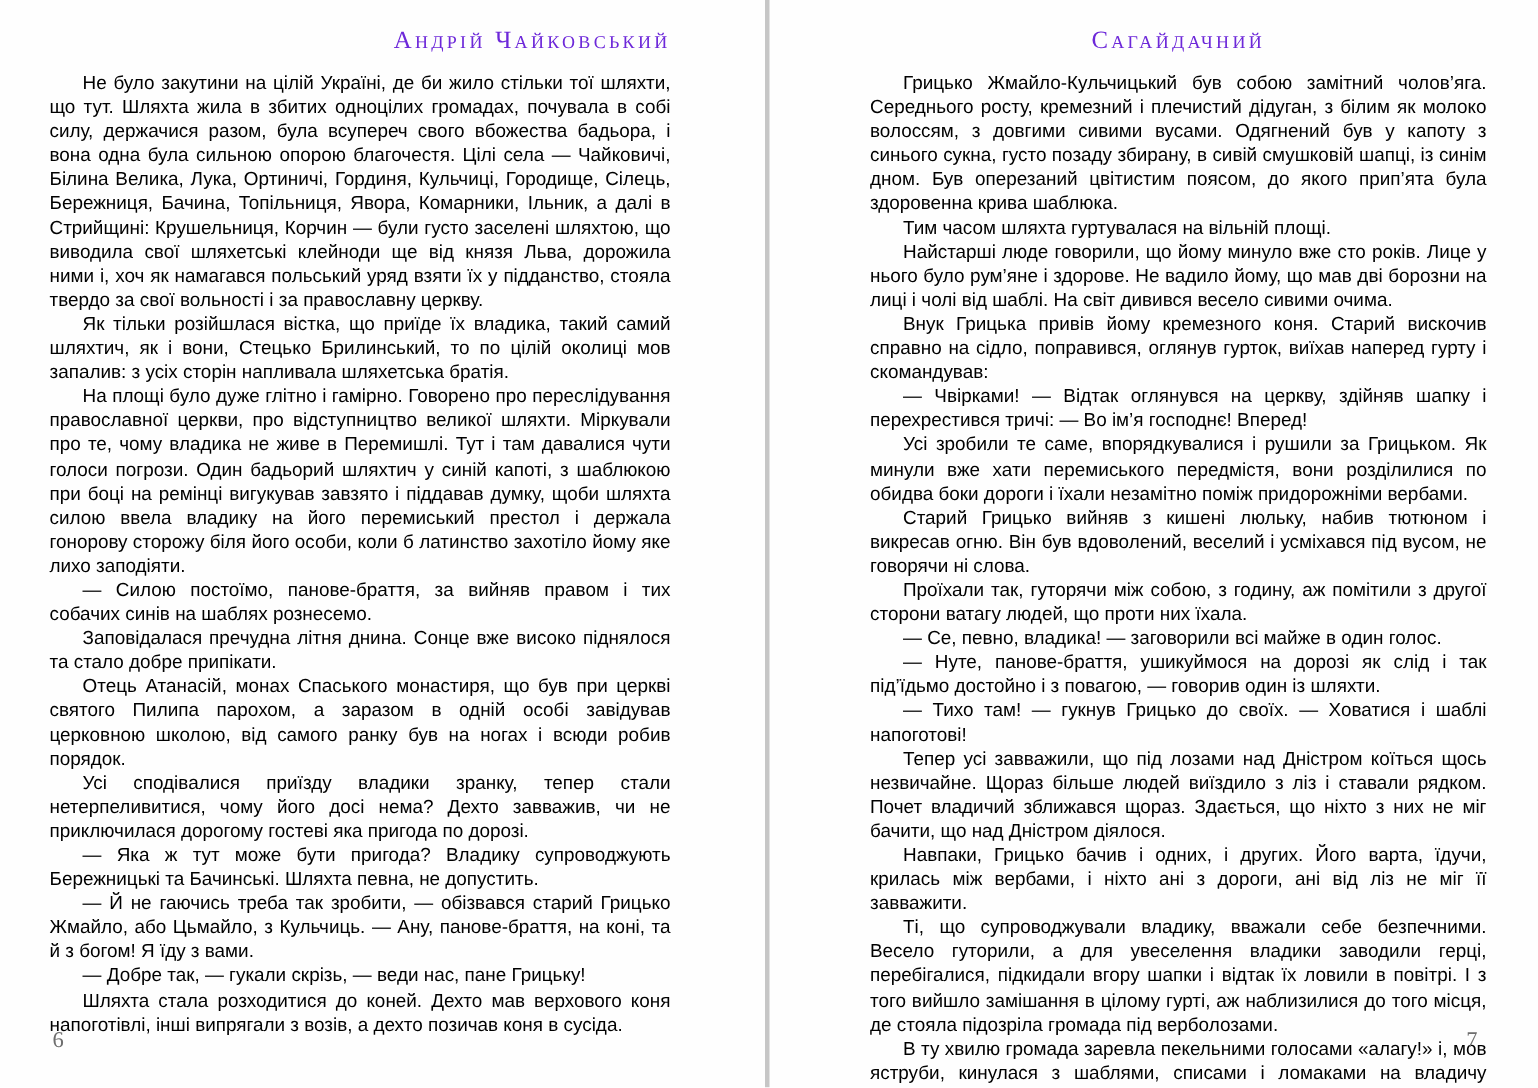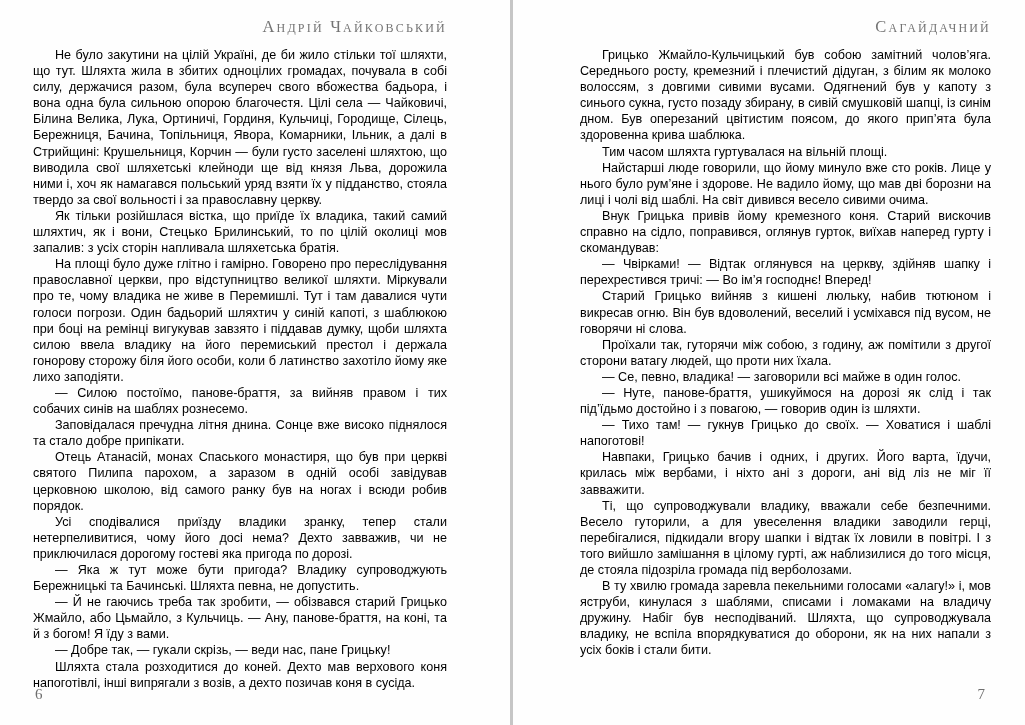--- a/index.html
+++ b/index.html
@@ -25,27 +25,27 @@
     position: absolute;
     top: 0; height: 725px;
   }
   .page-left  { left: 33px;  width: 414px; }
   .page-right { left: 580px; width: 411px; }
   .running-head {
     font-family: "Liberation Serif", serif;
     font-variant: small-caps;
     letter-spacing: 2.2px;
     font-size: 16.5px;
-    color: #737373;
+    color: #6d28d9;
     margin-top: 17px;
     height: 20px;
     white-space: nowrap;
   }
   .page-left .running-head  { text-align: right; }
-  .page-right .running-head { text-align: right; }
+  .page-right .running-head { text-align: center; }
   .text-block {
     margin-top: 10px;
   }
   .para {
     margin: 0;
     text-indent: 22px;
     text-align: justify;
     font-size: 12.6px;
     line-height: 16.1px;
     color: #000000;
@@ -86,25 +86,27 @@
   <div class="gutter"></div>
 
   <div class="page page-right">
     <div class="running-head">Сагайдачний</div>
     <div class="text-block">
         <p class="para">Грицько Жмайло-Кульчицький був собою замітний чолов’яга. Середнього росту, кремезний і плечистий дідуган, з білим як молоко волоссям, з довгими сивими вусами. Одягнений був у капоту з синього сукна, густо позаду збирану, в сивій смушковій шапці, із синім дном. Був оперезаний цвітистим поясом, до якого прип’ята була здоровенна крива шаблюка.</p>
         <p class="para">Тим часом шляхта гуртувалася на вільній площі.</p>
         <p class="para">Найстарші люде говорили, що йому минуло вже сто років. Лице у нього було рум’яне і здорове. Не вадило йому, що мав дві борозни на лиці і чолі від шаблі. На світ дивився весело сивими очима.</p>
         <p class="para">Внук Грицька привів йому кремезного коня. Старий вискочив справно на сідло, поправився, оглянув гурток, виїхав наперед гурту і скомандував:</p>
         <p class="para">— Чвірками! — Відтак оглянувся на церкву, здійняв шапку і перехрестився тричі: — Во ім’я господнє! Вперед!</p>
+        <p class="para">Усі зробили те саме, впорядкувалися і рушили за Грицьком. Як минули вже хати перемиського передмістя, вони розділилися по обидва боки дороги і їхали незамітно поміж придорожніми вербами.</p>
         <p class="para">Старий Грицько вийняв з кишені люльку, набив тютюном і викресав огню. Він був вдоволений, веселий і усміхався під вусом, не говорячи ні слова.</p>
         <p class="para">Проїхали так, гуторячи між собою, з годину, аж помітили з другої сторони ватагу людей, що проти них їхала.</p>
         <p class="para">— Се, певно, владика! — заговорили всі майже в один голос.</p>
         <p class="para">— Нуте, панове-браття, ушикуймося на дорозі як слід і так під’їдьмо достойно і з повагою, — говорив один із шляхти.</p>
         <p class="para">— Тихо там! — гукнув Грицько до своїх. — Ховатися і шаблі напоготові!</p>
+        <p class="para">Тепер усі завважили, що під лозами над Дністром коїться щось незвичайне. Щораз більше людей виїздило з ліз і ставали рядком. Почет владичий зближався щораз. Здається, що ніхто з них не міг бачити, що над Дністром діялося.</p>
         <p class="para">Навпаки, Грицько бачив і одних, і других. Його варта, їдучи, крилась між вербами, і ніхто ані з дороги, ані від ліз не міг її завважити.</p>
         <p class="para">Ті, що супроводжували владику, вважали себе безпечними. Весело гуторили, а для увеселення владики заводили герці, перебігалися, підкидали вгору шапки і відтак їх ловили в повітрі. І з того вийшло замішання в цілому гурті, аж наблизилися до того місця, де стояла підозріла громада під верболозами.</p>
         <p class="para">В ту хвилю громада заревла пекельними голосами «алагу!» і, мов яструби, кинулася з шаблями, списами і ломаками на владичу дружину. Набіг був несподіваний. Шляхта, що супроводжувала владику, не вспіла впорядкуватися до оборони, як на них напали з усіх боків і стали бити.</p>
       </div>
     <div class="pagenum">7</div>
   </div>
 
 </div>
 
 </body></html>

